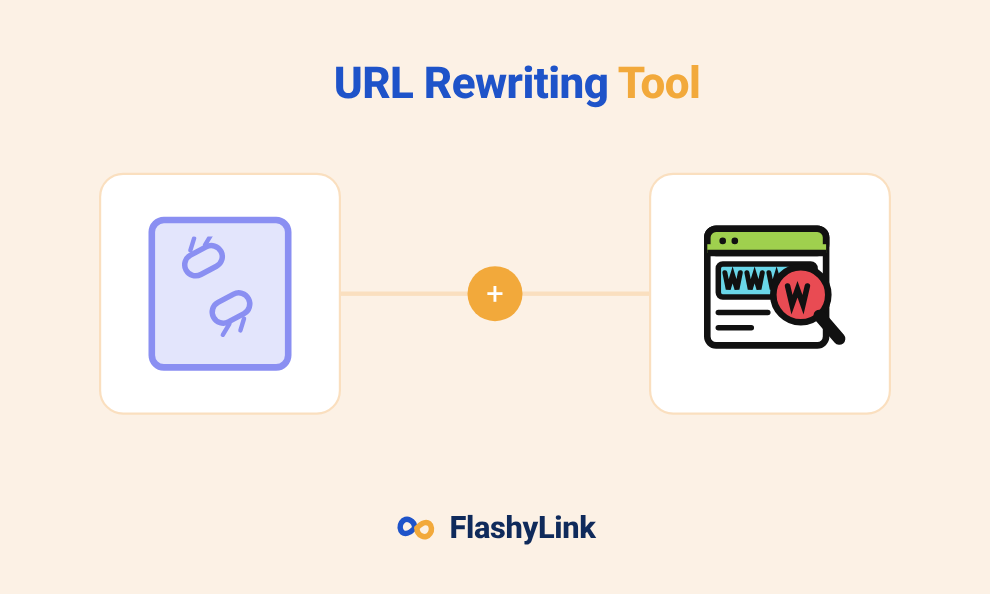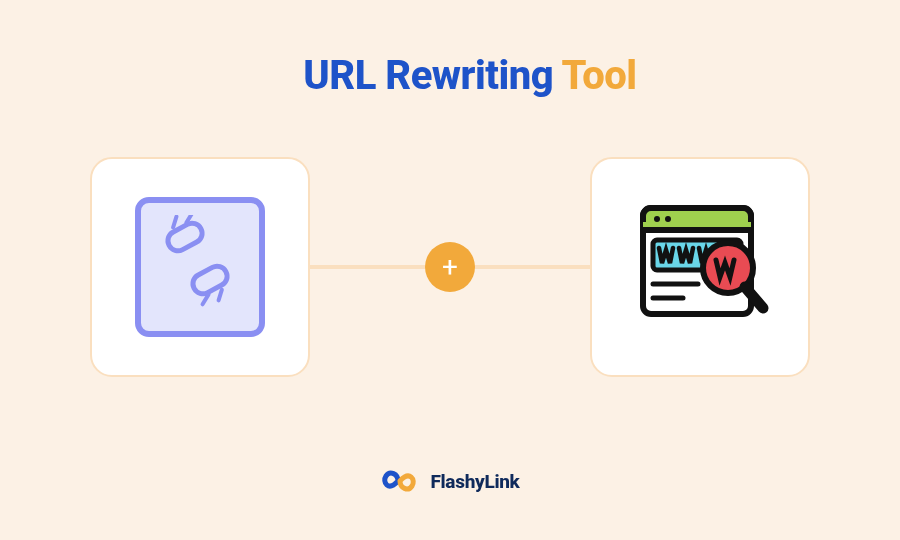--- a/index.html
+++ b/index.html
@@ -79,21 +79,21 @@
   .footer {
     position: absolute;
     bottom: 44px;
     left: 0; right: 0;
     display: flex;
     align-items: center;
     justify-content: center;
     gap: 12px;
   }
   .brand-text {
-    font-size: 19px;
+    font-size: 28px;
     font-weight: 800;
     color: #0f2a5b;
     letter-spacing: -0.3px;
   }
 </style>
 </head>
 <body>
 
 <div class="title">
   <span class="t1">URL Rewriting</span>

